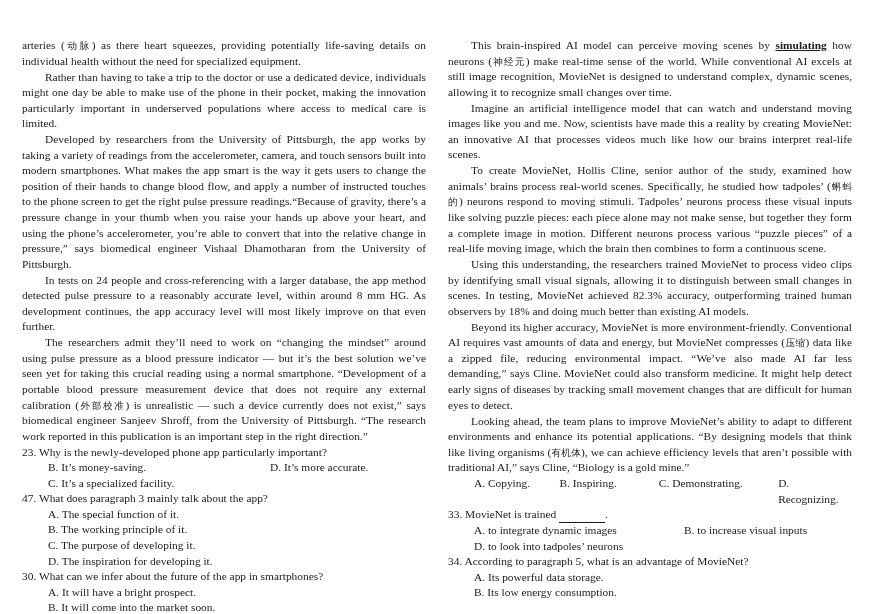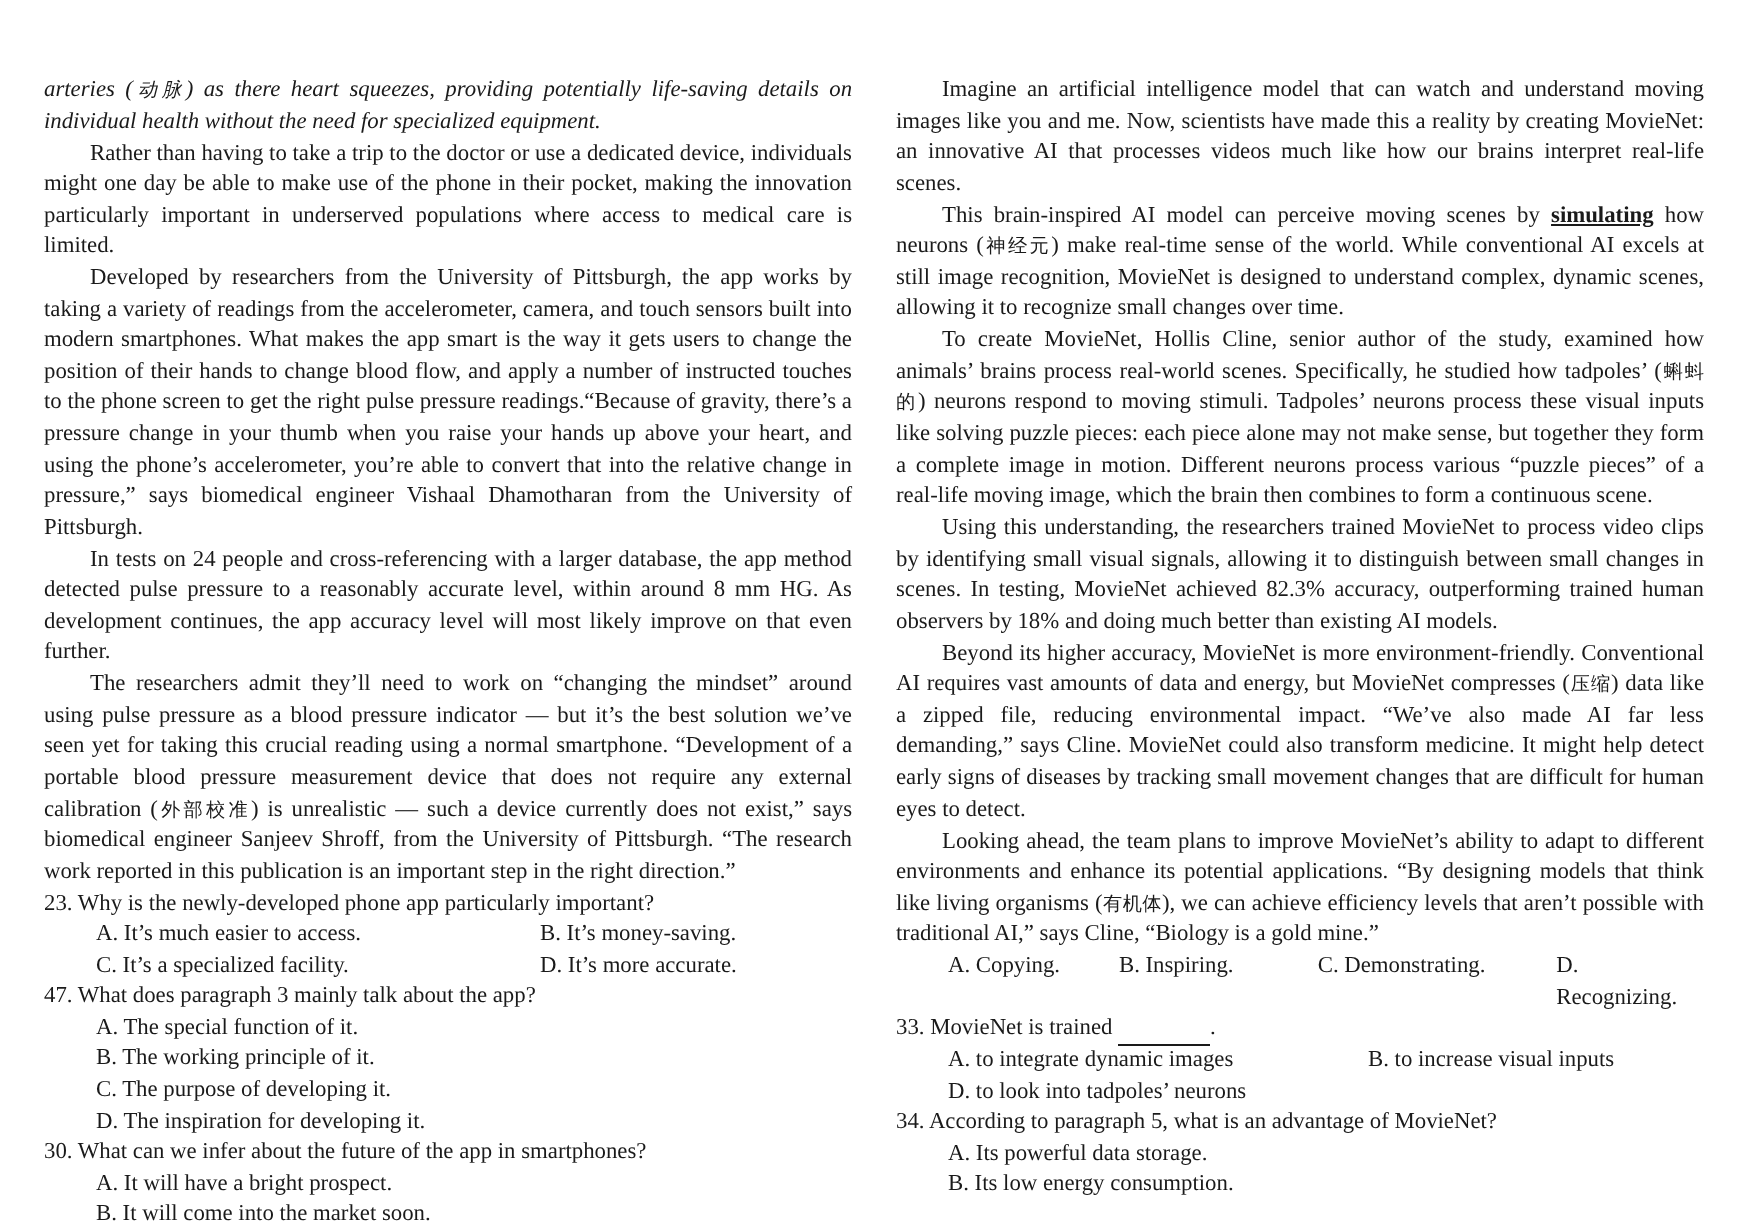--- a/index.html
+++ b/index.html
@@ -33,21 +33,20 @@
     font-size: 11.4px;
     line-height: 15.55px;
     text-align: justify;
     text-justify: inter-word;
     text-indent: 23px;
     -webkit-hyphens: none;
     hyphens: none;
   }
   p.para.noindent {
     text-indent: 0;
-    font-style: italic;
   }
   .cn {
     font-family: "DejaVu Sans", sans-serif;
     font-size: 9.6px;
   }
   .uline {
     font-weight: bold;
     text-decoration: underline;
   }
   
@@ -112,41 +111,40 @@
 <div class="page">
 
   <div class="column" id="left-column">
       <p class="para noindent" id="p-arteries">arteries (<span class="cn">动脉</span>) as there heart squeezes, providing potentially life-saving details on individual health without the need for specialized equipment.</p>
       <p class="para" id="p-rather-than">Rather than having to take a trip to the doctor or use a dedicated device, individuals might one day be able to make use of the phone in their pocket, making the innovation particularly important in underserved populations where access to medical care is limited.</p>
       <p class="para" id="p-developed-by">Developed by researchers from the University of Pittsburgh, the app works by taking a variety of readings from the accelerometer, camera, and touch sensors built into modern smartphones. What makes the app smart is the way it gets users to change the position of their hands to change blood flow, and apply a number of instructed touches to the phone screen to get the right pulse pressure readings.“Because of gravity, there’s a pressure change in your thumb when you raise your hands up above your heart, and using the phone’s accelerometer, you’re able to convert that into the relative change in pressure,” says biomedical engineer Vishaal Dhamotharan from the University of Pittsburgh.</p>
       <p class="para" id="p-in-tests">In tests on 24 people and cross-referencing with a larger database, the app method detected pulse pressure to a reasonably accurate level, within around 8 mm HG. As development continues, the app accuracy level will most likely improve on that even further.</p>
       <p class="para" id="p-researchers-admit">The researchers admit they’ll need to work on “changing the mindset” around using pulse pressure as a blood pressure indicator — but it’s the best solution we’ve seen yet for taking this crucial reading using a normal smartphone. “Development of a portable blood pressure measurement device that does not require any external calibration (<span class="cn">外部校准</span>) is unrealistic — such a device currently does not exist,” says biomedical engineer Sanjeev Shroff, from the University of Pittsburgh. “The research work reported in this publication is an important step in the right direction.”</p>
       <p class="q">23. Why is the newly-developed phone app particularly important?</p>
       <ul class="opts-grid wide-split">
-        <li>A. It’s much easier to access.</li>
         <li>B. It’s money-saving.</li>
+        <li>D. It’s more accurate.</li>
         <li>C. It’s a specialized facility.</li>
-        <li>D. It’s more accurate.</li>
       </ul>
       <p class="q">47. What does paragraph 3 mainly talk about the app?</p>
       <ul class="opts-stack">
         <li>A. The special function of it.</li>
         <li>B. The working principle of it.</li>
         <li>C. The purpose of developing it.</li>
         <li>D. The inspiration for developing it.</li>
       </ul>
       <p class="q">30. What can we infer about the future of the app in smartphones?</p>
       <ul class="opts-stack">
         <li>A. It will have a bright prospect.</li>
         <li>B. It will come into the market soon.</li>
       </ul>
     </div>
   <div class="column" id="right-column">
+      <p class="para" id="p-brain-inspired">This brain-inspired AI model can perceive moving scenes by <span class="uline">simulating</span> how neurons (<span class="cn">神经元</span>) make real-time sense of the world. While conventional AI excels at still image recognition, MovieNet is designed to understand complex, dynamic scenes, allowing it to recognize small changes over time.</p>
       <p class="para" id="p-imagine">Imagine an artificial intelligence model that can watch and understand moving images like you and me. Now, scientists have made this a reality by creating MovieNet: an innovative AI that processes videos much like how our brains interpret real-life scenes.</p>
-      <p class="para" id="p-brain-inspired">This brain-inspired AI model can perceive moving scenes by <span class="uline">simulating</span> how neurons (<span class="cn">神经元</span>) make real-time sense of the world. While conventional AI excels at still image recognition, MovieNet is designed to understand complex, dynamic scenes, allowing it to recognize small changes over time.</p>
       <p class="para" id="p-to-create">To create MovieNet, Hollis Cline, senior author of the study, examined how animals’ brains process real-world scenes. Specifically, he studied how tadpoles’ (<span class="cn">蝌蚪的</span>) neurons respond to moving stimuli. Tadpoles’ neurons process these visual inputs like solving puzzle pieces: each piece alone may not make sense, but together they form a complete image in motion. Different neurons process various “puzzle pieces” of a real-life moving image, which the brain then combines to form a continuous scene.</p>
       <p class="para" id="p-using-this">Using this understanding, the researchers trained MovieNet to process video clips by identifying small visual signals, allowing it to distinguish between small changes in scenes. In testing, MovieNet achieved 82.3% accuracy, outperforming trained human observers by 18% and doing much better than existing AI models.</p>
       <p class="para" id="p-beyond">Beyond its higher accuracy, MovieNet is more environment-friendly. Conventional AI requires vast amounts of data and energy, but MovieNet compresses (<span class="cn">压缩</span>) data like a zipped file, reducing environmental impact. “We’ve also made AI far less demanding,” says Cline. MovieNet could also transform medicine. It might help detect early signs of diseases by tracking small movement changes that are difficult for human eyes to detect.</p>
       <p class="para" id="p-looking-ahead">Looking ahead, the team plans to improve MovieNet’s ability to adapt to different environments and enhance its potential applications. “By designing models that think like living organisms (<span class="cn">有机体</span>), we can achieve efficiency levels that aren’t possible with traditional AI,” says Cline, “Biology is a gold mine.”</p>
       <ul class="opts-row">
         <li>A. Copying.</li>
         <li>B. Inspiring.</li>
         <li>C. Demonstrating.</li>
         <li>D. Recognizing.</li>
       </ul>

